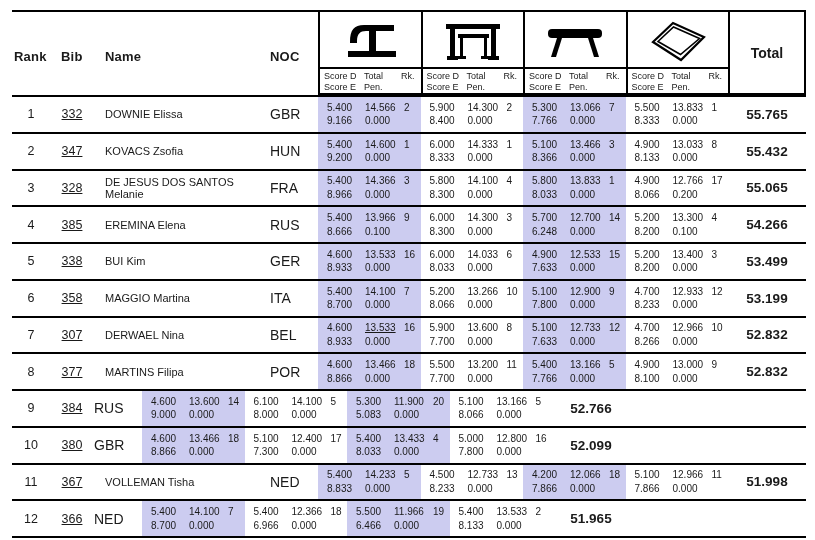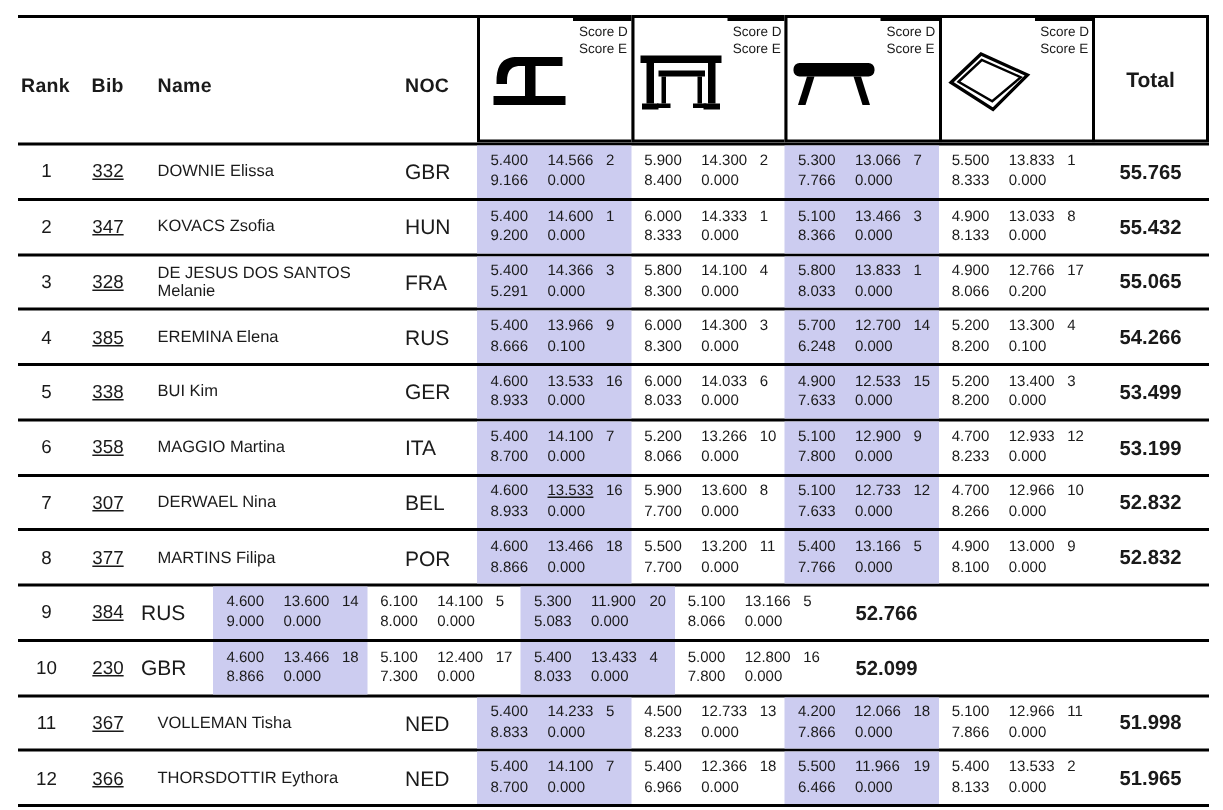--- a/index.html
+++ b/index.html
@@ -10,21 +10,21 @@
   #page { position:relative; width:815px; height:540px; background:#fff; overflow:hidden; }
   .table { position:absolute; left:12px; top:10px; width:794px; }
 
   
   .thead { position:relative; height:85px; }
   .left-head { position:absolute; left:0; top:0; width:306px; height:85px; border-top:2px solid #000; }
   .left-head span { position:absolute; top:37px; font-weight:bold; font-size:13px; letter-spacing:.2px; }
   .h-rank { left:2px; }  .h-bib { left:49px; }  .h-name { left:93px; }  .h-noc { left:258px; }
 
   .app-head { position:absolute; top:0; width:104.5px; height:85px; box-sizing:border-box;
-              border:2px solid #000; background:#fff; display:flex; flex-direction:row; }
+              border:2px solid #000; background:#fff; display:flex; flex-direction:column; }
   .ah0 { left:306px; } .ah1 { left:408.5px; } .ah2 { left:511px; } .ah3 { left:613.5px; }
   .icon-zone { flex:1; display:flex; align-items:center; justify-content:center; }
   .sub-zone { border-top:2px solid #000; height:26px; box-sizing:border-box; padding:2px 0 0 4px;
               font-size:9px; line-height:11px; }
   .sub-row { display:grid; grid-template-columns:40px 37px auto; }
 
   .total-head { position:absolute; left:716px; top:0; width:78px; height:85px; box-sizing:border-box;
                 border:2px solid #000; background:#fff; display:flex; align-items:center; justify-content:center;
                 font-weight:bold; font-size:14px; }
 
@@ -287,21 +287,21 @@
     <div class="name">DE JESUS DOS SANTOS Melanie</div>
     <div class="noc">FRA</div>
 
     <div class="app hl">
       <div class="appline">
         <span>5.400</span>
         <span>14.366</span>
         <span>3</span>
       </div>
       <div class="appline">
-        <span>5.291</span>
+        <span>8.966</span>
         <span>0.000</span>
         <span></span>
       </div>
     </div>
 
     <div class="app">
       <div class="appline">
         <span>5.800</span>
         <span>14.100</span>
         <span>4</span>
@@ -702,21 +702,21 @@
         <span>0.000</span>
         <span></span>
       </div>
     </div>
 
     <div class="total">52.766</div>
   </div>
 
   <div class="row">
     <div class="rank">10</div>
-    <div class="bib">230</div>
+    <div class="bib">380</div>
     <div class="noc">GBR</div>
 
     <div class="app hl">
       <div class="appline">
         <span>4.600</span>
         <span>13.466</span>
         <span>18</span>
       </div>
       <div class="appline">
         <span>8.866</span>
@@ -824,21 +824,20 @@
         <span></span>
       </div>
     </div>
 
     <div class="total">51.998</div>
   </div>
 
   <div class="row">
     <div class="rank">12</div>
     <div class="bib">366</div>
-    <div class="name">THORSDOTTIR Eythora</div>
     <div class="noc">NED</div>
 
     <div class="app hl">
       <div class="appline">
         <span>5.400</span>
         <span>14.100</span>
         <span>7</span>
       </div>
       <div class="appline">
         <span>8.700</span>

